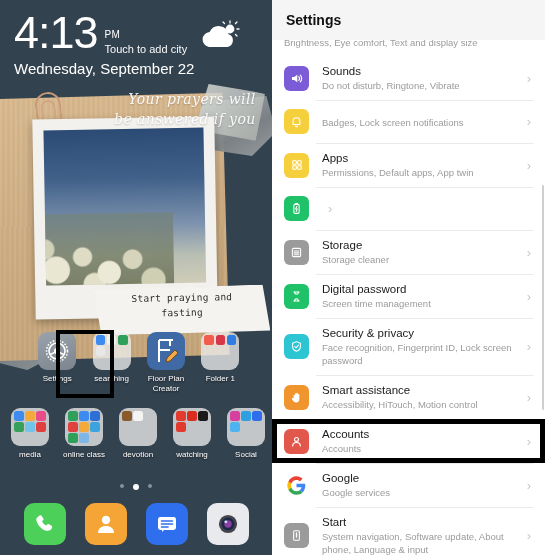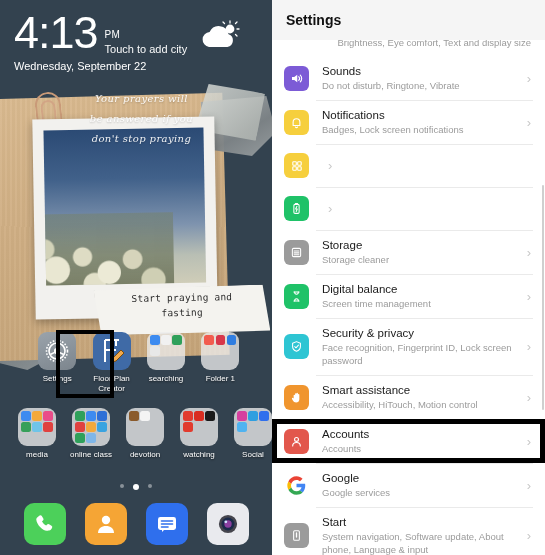--- a/index.html
+++ b/index.html
@@ -72,21 +72,21 @@
       radial-gradient(circle at 12% 44%, #d2d2b8 0 7%, transparent 8%),
       radial-gradient(circle at 46% 88%, #e2e0c9 0 10%, transparent 11%),
       radial-gradient(circle at 86% 84%, #cfcfb4 0 8%, transparent 9%),
       linear-gradient(180deg, rgba(118,128,96,.45), rgba(86,95,70,.75));
     filter: blur(.3px);
   }
   .wp-script{
     position:absolute; left:10%; top:16%; width:84%;
     color:#ffffff; opacity:.92;
     font-family:"DejaVu Serif", serif; font-style:italic;
-    font-size:10px; line-height:20px; text-align:center;
+    font-size:14px; line-height:20px; text-align:right;
     letter-spacing:.4px;
     text-shadow:0 1px 2px rgba(0,0,0,.25);
   }
   .wp-note{
     position:absolute; left:94px; top:286px; width:176px; height:48px;
     background:#f4f3ef; transform:rotate(-1deg);
     box-shadow:0 2px 5px rgba(0,0,0,.25);
     clip-path: polygon(0 6%,96% 0,100% 96%,4% 100%);
   }
   .wp-note-txt{
@@ -102,21 +102,21 @@
     clip-path: polygon(4% 8%,96% 0,100% 92%,0 100%);
   }
 
   
   .clock-wrap{ position:absolute; left:14px; top:10px; color:#fff; z-index:5;}
   .clock-row{ display:flex; align-items:flex-end; }
   .clock-time{ font-size:45px; line-height:45px; font-weight:300; letter-spacing:-1px; }
   .clock-meta{ margin-left:7px; padding-top:9px; }
   .clock-ampm{ font-size:10px; font-weight:400; letter-spacing:.3px;}
   .clock-city{ font-size:11px; font-weight:400; margin-top:3px; opacity:.97;}
-  .clock-date{ font-size:11px; margin-top:5px; }
+  .clock-date{ font-size:15px; margin-top:5px; }
   .weather-icon{ position:absolute; left:197px; top:17px; width:46px; height:38px; z-index:5;}
 
   
   .apps{ position:absolute; left:0; top:332px; width:272px; z-index:6;}
   .app-row{ display:flex; }
   .app-cell{ width:54.4px; display:flex; flex-direction:column; align-items:center; }
   .app-ico{ width:38px; height:38px; border-radius:9px; position:relative; overflow:hidden;}
   .app-lbl{ margin-top:4px; font-size:8px; color:#fff; text-align:center; line-height:10px;
             text-shadow:0 1px 2px rgba(0,0,0,.6); width:54px;}
   .folder{ background:rgba(236,236,236,.78); display:grid;
@@ -154,21 +154,21 @@
     content:""; position:absolute; left:44px; right:12px; top:0; height:1px;
     background:#eaeaea;
   }
   .set-ico{ width:25px; height:25px; border-radius:6px; flex:0 0 25px;
             display:flex; align-items:center; justify-content:center; margin-right:13px;}
   .set-txt{ flex:1 1 auto; min-width:0; }
   .set-name{ font-size:11.5px; color:#1a1a1a; line-height:14px; }
   .set-sub{ font-size:9.5px; color:#9b9b9b; line-height:13px; margin-top:1px; }
   .chev{ flex:0 0 auto; color:#c8c8c8; font-size:13px; margin-left:6px; }
   .clipped{ height:16px; overflow:hidden; padding:0 14px 0 12px; position:relative;}
-  .clipped .set-sub{ margin-top:-4px;text-align:right; }
+  .clipped .set-sub{ margin-top:-4px; }
   .scrollbar{
     position:absolute; right:1.5px; top:185px; width:2px; height:225px;
     background:#cfcfcf; border-radius:2px; z-index:3;
   }
   .hl-accounts{
     position:absolute; left:0px; top:0px; right:0; bottom:0;
     border:5px solid #000; pointer-events:none;
   }
   .row-accounts{ position:relative; background:#fff; z-index:5; }
 </style>
@@ -187,21 +187,20 @@
     <div class="wp-clip2"></div>
 
     <div class="wp-photo">
       <div class="wp-photo-img">
         <div class="wp-foliage"></div>
       </div>
     </div>
     <div class="wp-script">
       <div>Your prayers will</div>
       <div>be answered if you</div>
-      <div>don't stop praying</div>
     </div>
     <div class="wp-note"></div>
     <div class="wp-note-txt">
       <div>Start praying and</div>
       <div>fasting</div>
     </div>
 
     <div class="clock-wrap">
       <div class="clock-row">
         <div class="clock-time">4:13</div>
@@ -240,63 +239,63 @@
                 <circle cx="19" cy="19" r="8"></circle>
                 <circle cx="19" cy="19" r="2.3" fill="#ffffff"></circle>
                 <path d="M19 11 L19 17 M12.3 22.5 L17.2 20.1 M25.7 22.5 L20.8 20.1"></path>
               </g>
             </svg>
           </div>
           <div class="app-lbl">Settings</div>
         </div>
 
         <div class="app-cell">
+          <div class="app-ico folder">
+            <i style="background:#3d8bf0"></i>
+              <i style="background:#f1f1f1"></i>
+              <i style="background:#2fa05a"></i>
+            <i style="background:#e8e8e8"></i>
+              <i style="background:transparent"></i>
+              <i style="background:transparent"></i>
+            <i style="background:transparent"></i>
+              <i style="background:transparent"></i>
+              <i style="background:transparent"></i>
+          </div>
+          <div class="app-lbl">searching</div>
+        </div>
+
+        <div class="app-cell">
           <div class="app-ico" style="background:#3f6aa6;">
             <svg viewBox="0 0 38 38" width="38" height="38">
               <g fill="none" stroke="#ffffff" stroke-width="2">
                 <path d="M12 8 L12 30 M12 8 L26 8 M12 18 L23 18 M23 8 L23 14"></path>
               </g>
               <path d="M20 26 L28 18 L31 21 L23 29 L19 30 Z" fill="#f2a94b" stroke="#7a4d10" stroke-width="1"></path>
             </svg>
           </div>
           <div class="app-lbl">Floor Plan Creator</div>
         </div>
 
         <div class="app-cell">
           <div class="app-ico folder">
-            <i style="background:#3d8bf0"></i>
-              <i style="background:#f1f1f1"></i>
-              <i style="background:#2fa05a"></i>
-            <i style="background:#e8e8e8"></i>
-              <i style="background:transparent"></i>
-              <i style="background:transparent"></i>
-            <i style="background:transparent"></i>
-              <i style="background:transparent"></i>
-              <i style="background:transparent"></i>
-          </div>
-          <div class="app-lbl">searching</div>
-        </div>
-
-        <div class="app-cell">
-          <div class="app-ico folder">
             <i style="background:#f25c4e"></i>
               <i style="background:#d8374a"></i>
               <i style="background:#2f7de1"></i>
             <i style="background:transparent"></i>
               <i style="background:transparent"></i>
               <i style="background:transparent"></i>
             <i style="background:transparent"></i>
               <i style="background:transparent"></i>
               <i style="background:transparent"></i>
           </div>
           <div class="app-lbl">Folder 1</div>
         </div>
       </div>
 
-      <div class="app-row" style="margin-top:14px; padding-left:10px;justify-content:space-between;">
+      <div class="app-row" style="margin-top:14px; padding-left:3px;justify-content:space-between;">
         <div class="app-cell">
           <div class="app-ico folder">
             <i style="background:#3d8bf0"></i>
               <i style="background:#f3a93c"></i>
               <i style="background:#ea4c89"></i>
             <i style="background:#37a05a"></i>
               <i style="background:#6fc4e8"></i>
               <i style="background:#e0413f"></i>
             <i style="background:transparent"></i>
               <i style="background:transparent"></i>
@@ -432,35 +431,38 @@
       </div>
 
       <div class="set-row">
         <div class="set-ico" style="background:#f6cf3d;">
           <svg viewBox="0 0 20 20" width="15" height="15" fill="none" stroke="#fff" stroke-width="1.5" stroke-linecap="round" stroke-linejoin="round">
             <path d="M5.5 14 V9.5 a4.5 4.5 0 0 1 9 0 V14 Z"></path>
             <path d="M8.6 16 a1.6 1.6 0 0 0 2.8 0"></path>
           </svg>
         </div>
         <div class="set-txt">
-          <div class="set-name">Notifications</div>
           <div class="set-sub">Badges, Lock screen notifications</div>
         </div>
         <div class="chev">›</div>
       </div>
 
       <div class="set-row">
         <div class="set-ico" style="background:#f6cf3d;">
           <svg viewBox="0 0 20 20" width="14" height="14" fill="none" stroke="#fff" stroke-width="1.6">
             <rect x="4" y="4" width="5" height="5" rx="1"></rect>
             <rect x="11" y="4" width="5" height="5" rx="1"></rect>
             <rect x="4" y="11" width="5" height="5" rx="1"></rect>
             <rect x="11" y="11" width="5" height="5" rx="1"></rect>
           </svg>
         </div>
+        <div class="set-txt">
+          <div class="set-name">Apps</div>
+          <div class="set-sub">Permissions, Default apps, App twin</div>
+        </div>
         <div class="chev">›</div>
       </div>
 
       <div class="set-row">
         <div class="set-ico" style="background:#1fc268;">
           <svg viewBox="0 0 20 20" width="15" height="15" fill="none" stroke="#fff" stroke-width="1.4">
             <rect x="6.5" y="4.5" width="7" height="12" rx="1.6"></rect>
             <line x1="8.6" y1="3.4" x2="11.4" y2="3.4" stroke-width="1.6" stroke-linecap="round"></line>
             <path d="M10.6 7 L8.8 10.6 H11 L9.6 14" stroke-linecap="round" stroke-linejoin="round"></path>
           </svg>
@@ -487,21 +489,21 @@
       <div class="set-row">
         <div class="set-ico" style="background:#1fc268;">
           <svg viewBox="0 0 20 20" width="15" height="15" fill="none" stroke="#fff" stroke-width="1.4" stroke-linecap="round" stroke-linejoin="round">
             <line x1="6.5" y1="4" x2="13.5" y2="4"></line>
             <line x1="6.5" y1="16" x2="13.5" y2="16"></line>
             <path d="M7.5 4 C7.5 8 12.5 8 12.5 4"></path>
             <path d="M7.5 16 C7.5 12 12.5 12 12.5 16"></path>
           </svg>
         </div>
         <div class="set-txt">
-          <div class="set-name">Digital balance</div>
+          <div class="set-name">Digital password</div>
           <div class="set-sub">Screen time management</div>
         </div>
         <div class="chev">›</div>
       </div>
 
       <div class="set-row">
         <div class="set-ico" style="background:#2ec5d3;">
           <svg viewBox="0 0 20 20" width="15" height="15" fill="none" stroke="#fff" stroke-width="1.4" stroke-linecap="round" stroke-linejoin="round">
             <path d="M10 3.5 L15.2 5.6 V10 c0 3.4-2.4 5.4-5.2 6.4 C7.2 15.4 4.8 13.4 4.8 10 V5.6 Z"></path>
             <path d="M7.6 10 L9.3 11.7 L12.6 8.2"></path>

